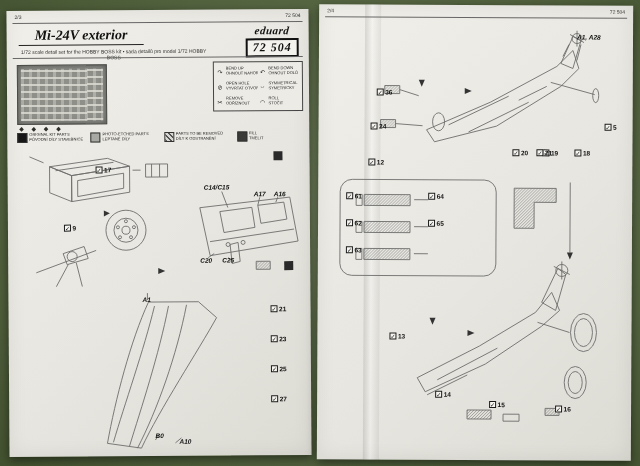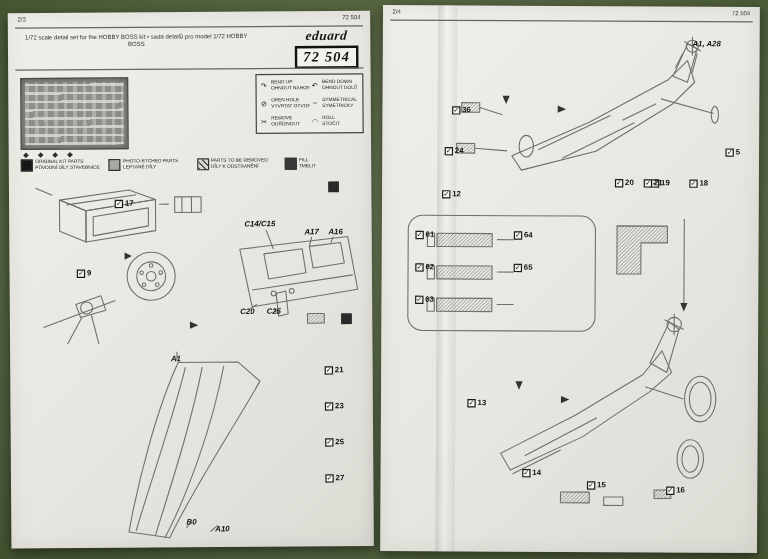--- a/index.html
+++ b/index.html
@@ -63,20 +63,21 @@
 
   <div class="page page-left">
     <div class="hdr">
       <span>2/3</span>
       <span>72 504</span>
     </div>
     <div class="hdr-rule"></div>
 
     <div class="titleblock">
       <div>
+        <div class="title">Mi-24V exterior</div>
         <div class="subtitle">1/72 scale detail set for the HOBBY BOSS kit • sada detailů pro model 1/72 HOBBY BOSS</div>
       </div>
       <div class="tright">
         <div class="brand">eduard</div>
         <div class="setbox">72 504</div>
       </div>
     </div>
     <div class="title-rule"></div>
 
     <div class="fret">

